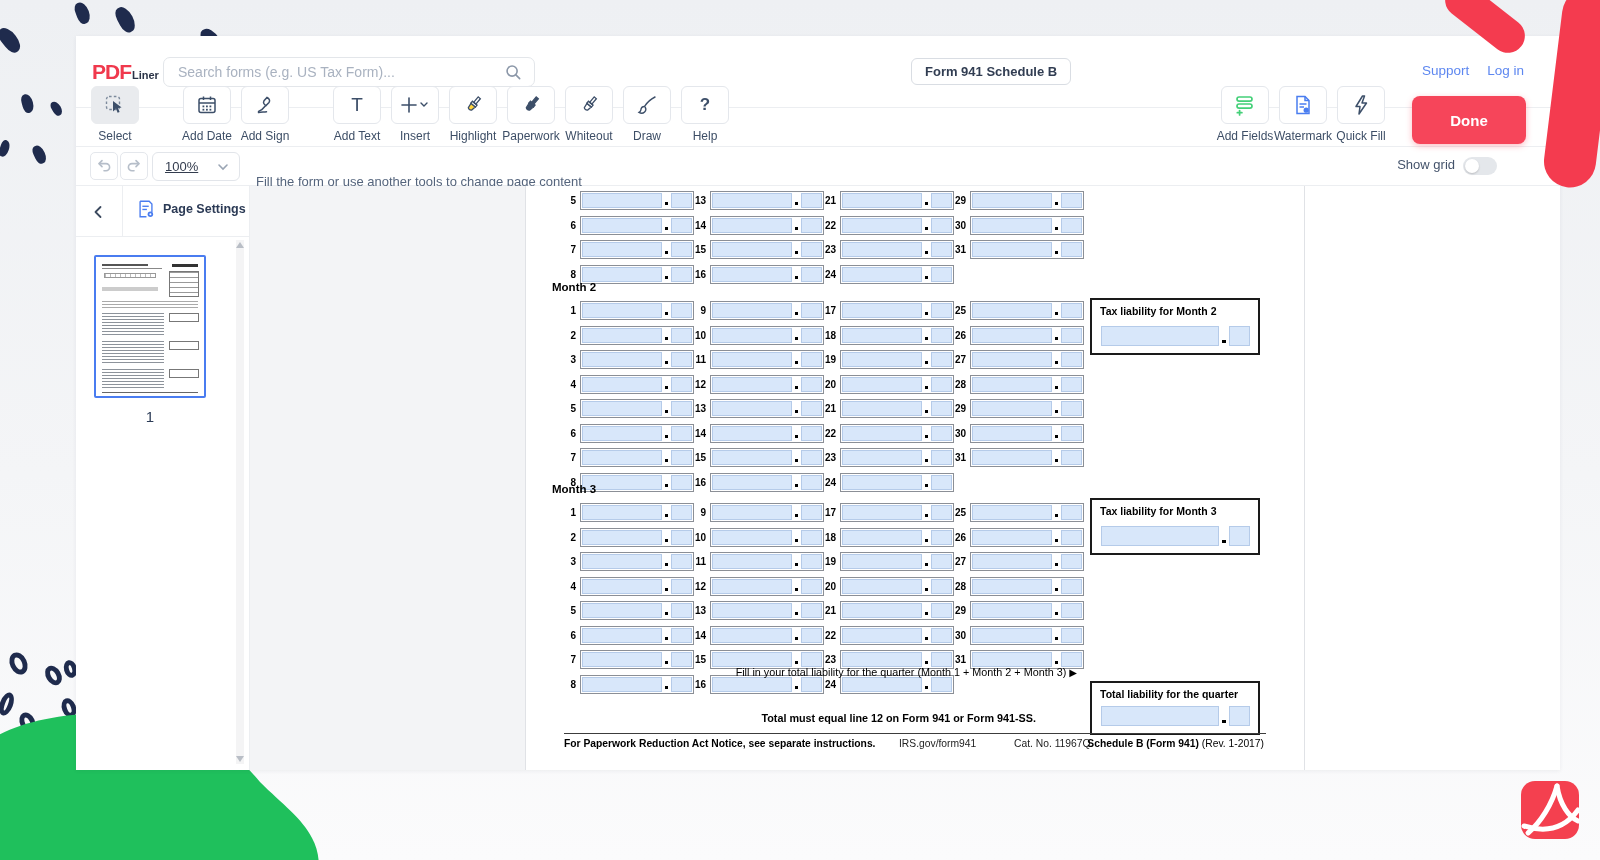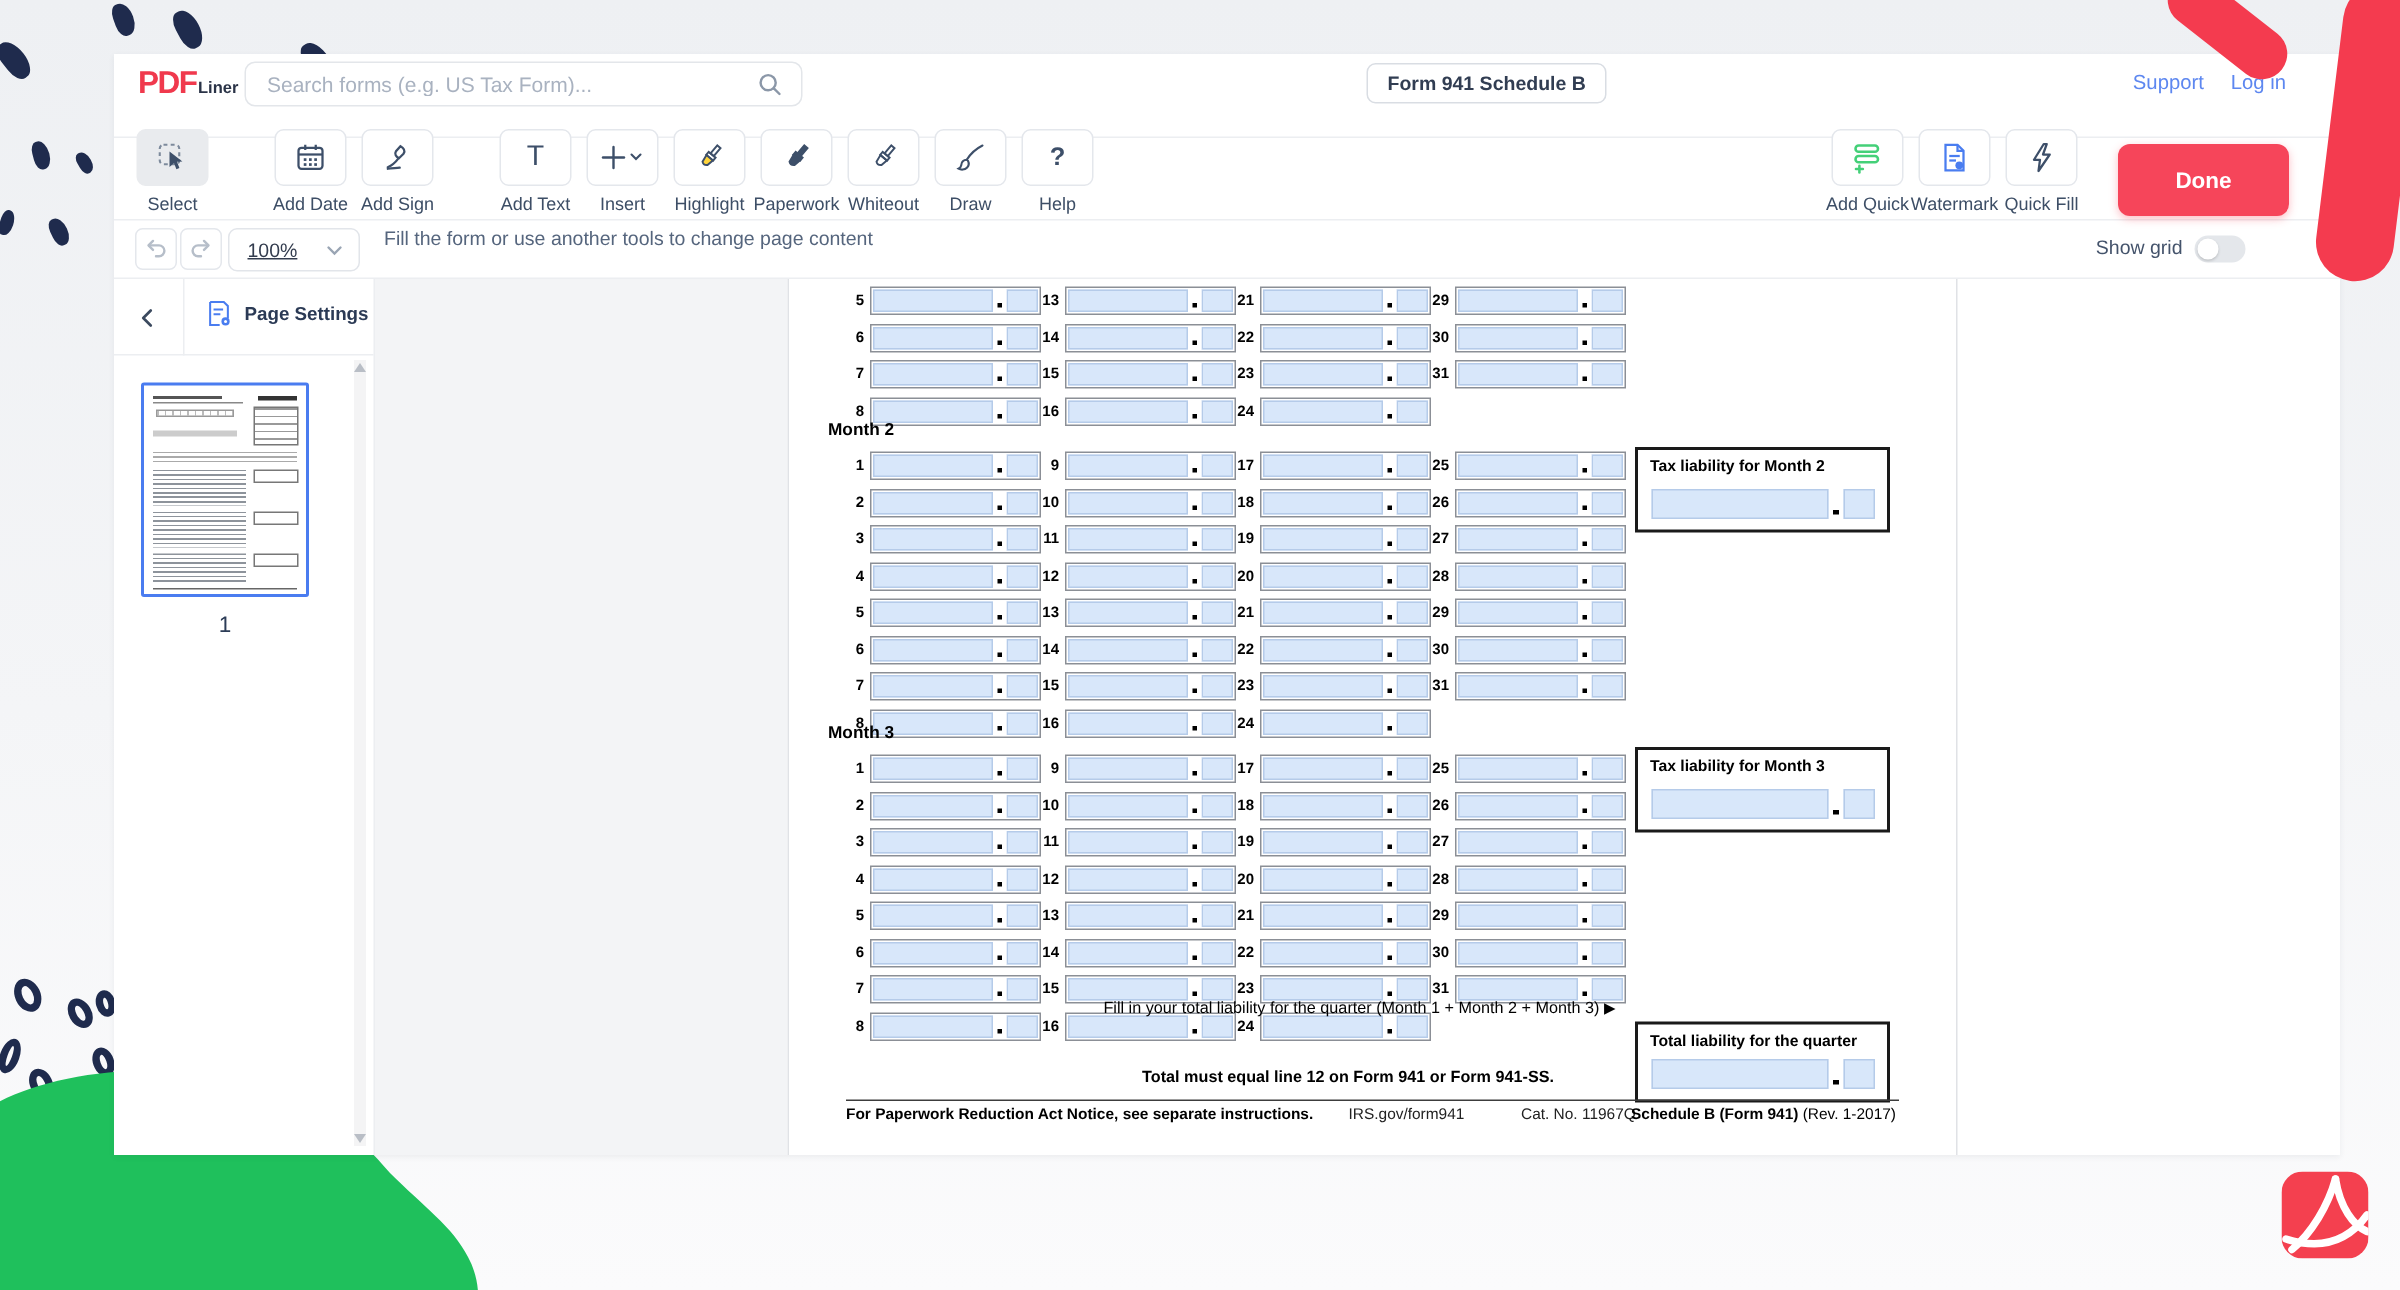--- a/index.html
+++ b/index.html
@@ -13,21 +13,21 @@
   .blob { background:#1f2b4d; border-radius:42% 58% 55% 45%; }
   .ring { border:5px solid #1f2b4d; border-radius:50%; background:transparent; }
   .red-stroke { background:#f43b4f; }
   #green-blob { left:-10px; top:690px; z-index:1; }
 
   
   #app { position:absolute; left:76px; top:36px; width:1484px; height:734px;
     background:#fff; z-index:2; box-shadow:0 1px 4px rgba(40,50,70,.07); }
 
   
-  #topbar { position:absolute; left:0; top:0; width:100%; height:56px;
+  #topbar { position:absolute; left:0; top:16px; width:100%; height:56px;
     border-bottom:1px solid #eceef1; }
   #logo { position:absolute; left:16px; top:8px; display:flex; align-items:baseline; cursor:pointer; }
   #logo .pdf { font-size:21px; font-weight:800; color:#f0394d; letter-spacing:-1px; }
   #logo .liner { font-size:11px; font-weight:700; color:#2a3347; margin-left:1px; }
   #searchbox { position:absolute; left:87px; top:5px; width:372px; height:30px;
     border:1px solid #e3e6ea; border-radius:7px; display:flex; align-items:center; background:#fff; }
   #searchbox input { flex:1; border:none; outline:none; font-size:14px; color:#3a4456;
     padding:0 8px 0 14px; font-family:"Liberation Sans",sans-serif; background:transparent; }
   #searchbox input::placeholder { color:#a9b2c0; }
   #searchbox .mag { margin-right:12px; }
@@ -60,21 +60,21 @@
   
   #subbar { position:absolute; left:0; top:111px; width:100%; height:39px;
     border-bottom:1px solid #eceef1; }
   .sq-btn { position:absolute; top:5px; width:28px; height:28px; border:1px solid #e4e7ec;
     border-radius:5px; background:#fff; display:flex; align-items:center; justify-content:center;
     color:#b6bec9; cursor:pointer; }
   #zoom-ctrl { position:absolute; left:76px; top:5px; width:88px; height:29px;
     border:1px solid #e2e5ea; border-radius:6px; display:flex; align-items:center;
     font-size:13px; color:#333c4e; padding:0 10px 0 12px; cursor:pointer; background:#fff;text-decoration:underline; }
   #zoom-ctrl .zval { flex:1; }
-  #hint { position:absolute; left:180px; top:4px; font-size:13px; color:#55657d; }
+  #hint { position:absolute; left:180px; top:27px; font-size:13px; color:#55657d; }
   #showgrid { position:absolute; right:105px; top:10px; font-size:13px; color:#44536b; }
   #grid-toggle { position:absolute; right:63px; top:10px; width:34px; height:18px;
     background:#e4e7eb; border-radius:9px; cursor:pointer; }
   #grid-toggle .knob { position:absolute; left:2px; top:2px; width:14px; height:14px;
     background:#fff; border-radius:50%; box-shadow:0 1px 2px rgba(0,0,0,.18); }
 
   
   #sidebar { position:absolute; left:0; top:150px; width:174px; height:584px;
     border-right:1px solid #eceef1; background:#fff; }
   #sb-head { position:absolute; left:0; top:0; width:100%; height:51px;
@@ -318,21 +318,21 @@
     <div id="right-tools">
       <div class="tool">
         <div class="tbtn">
           <svg width="24" height="24" viewBox="0 0 24 24" stroke="#44d078" fill="none" stroke-width="1.7" stroke-linecap="round">
               <rect x="4" y="4" width="15" height="4.2" rx="2.1"></rect>
               <rect x="4" y="11" width="15" height="4.2" rx="2.1"></rect>
               <line x1="6.6" y1="17.5" x2="6.6" y2="22"></line>
               <line x1="4.3" y1="19.7" x2="8.9" y2="19.7"></line>
             </svg>
         </div>
-        <div class="tlabel">Add Quick</div>
+        <div class="tlabel">Add Fields</div>
       </div>
       <div class="tool">
         <div class="tbtn">
           <svg width="22" height="22" viewBox="0 0 22 22" stroke="#4a7df0" fill="none" stroke-width="1.5">
               <path d="M5,2.5 h8 l4,4 v13 h-12 Z"></path>
               <path d="M13,2.5 v4 h4"></path>
               <line x1="7.5" y1="10" x2="14.5" y2="10"></line>
               <line x1="7.5" y1="13" x2="12" y2="13"></line>
               <circle cx="14.2" cy="16.2" r="2.6" fill="#4a7df0" stroke="none"></circle>
             </svg>

